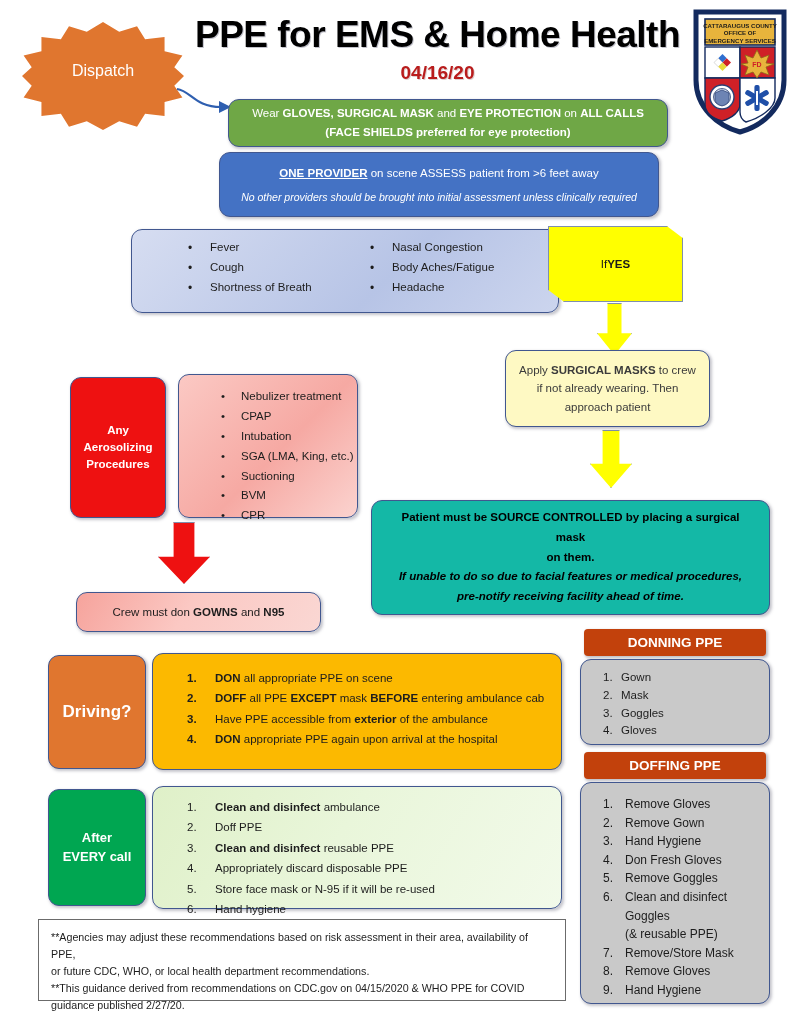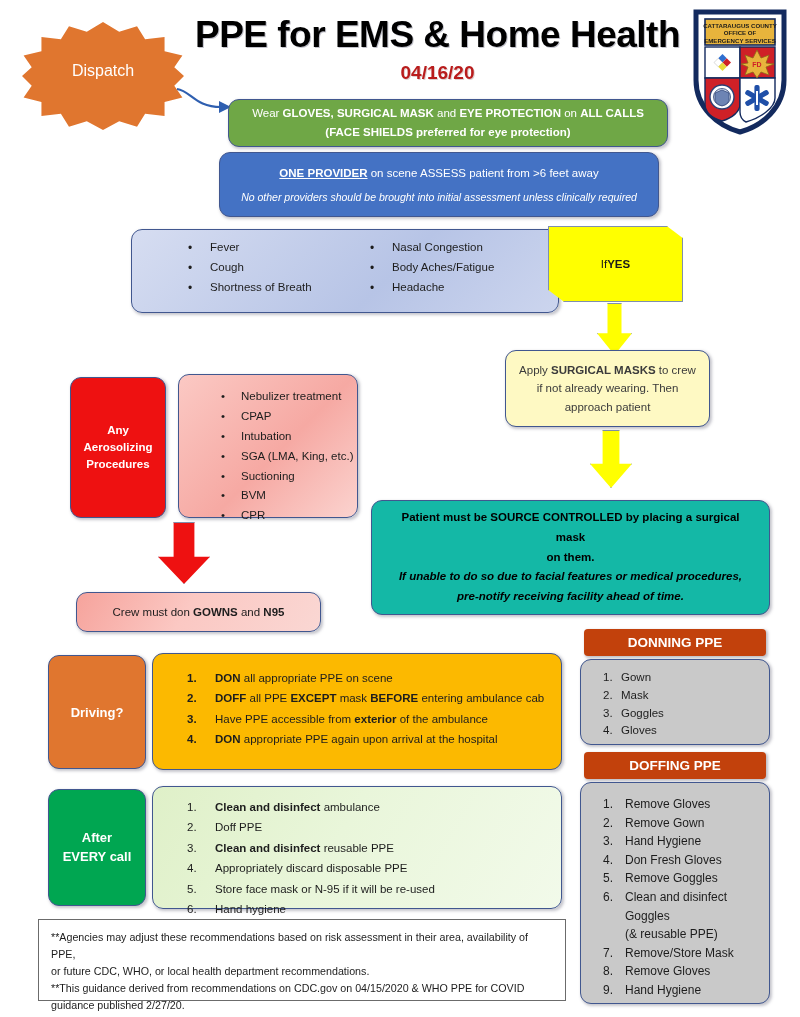--- a/index.html
+++ b/index.html
@@ -194,21 +194,21 @@
     display:flex;align-items:center;justify-content:center;
     font-size:11.5px;color:#1d1d1d;
   }
 
   
   #driving-label{
     left:48px;top:655px;width:98px;height:114px;
     background:#e0762f;
     color:#fff;
     display:flex;align-items:center;justify-content:center;
-    font-size:13px;font-weight:bold;
+    font-size:17px;font-weight:bold;
   }
   #driving-list{
     left:152px;top:653px;width:410px;height:117px;
     background:#fcb900;
     padding:14px 0 0 0;
     font-size:11.5px;color:#1d1d1d;
   }
   .num-li{
     position:relative;
     padding-left:62px;

